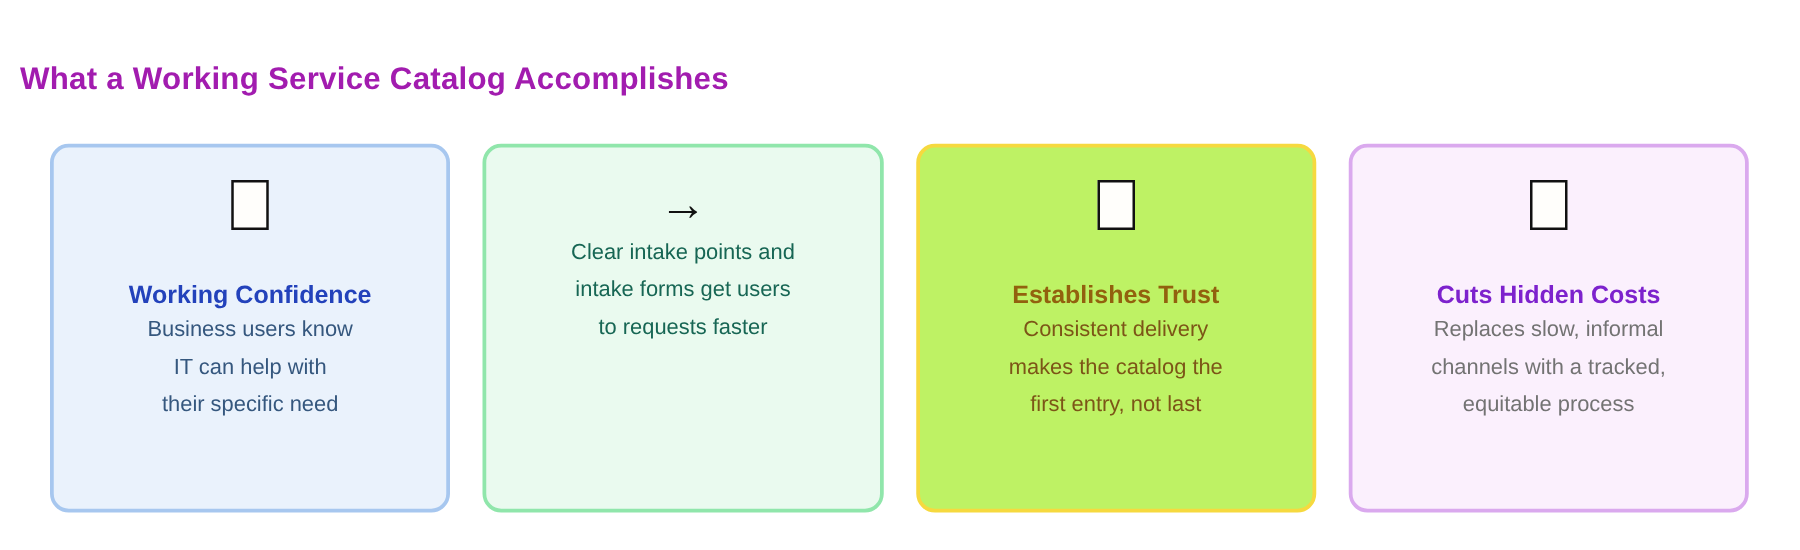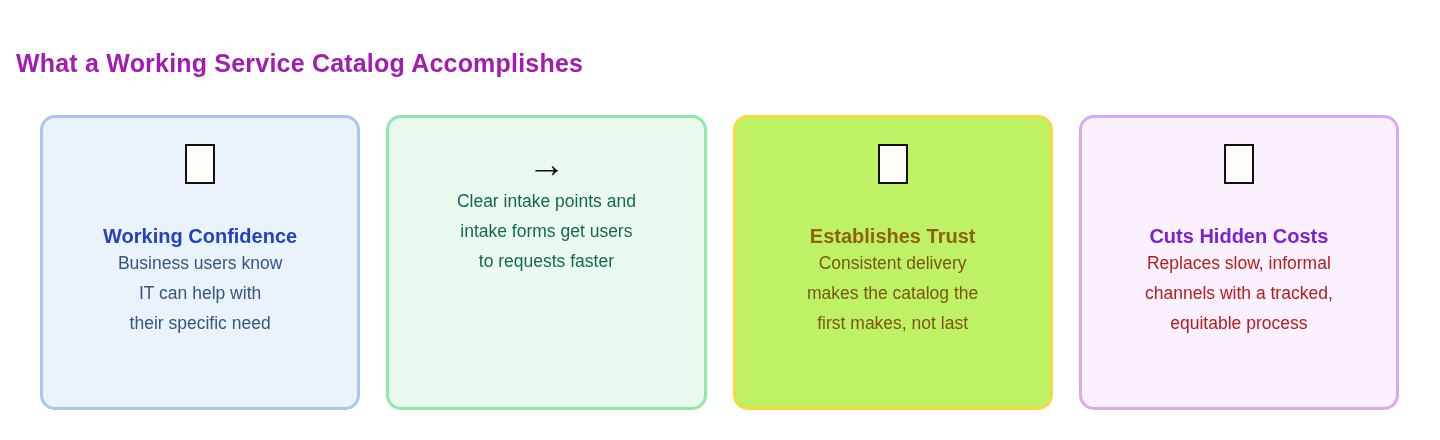--- a/index.html
+++ b/index.html
@@ -72,21 +72,21 @@
   .card-purple .card-title { color: #7d22cd; }
 
   .card-body {
     margin-top: 0;
     font-size: 17.5px;
     line-height: 30px;
   }
   .card-blue   .card-body { color: #35577e; }
   .card-green  .card-body { color: #176654; }
   .card-yellow .card-body { color: #7c5517; }
-  .card-purple .card-body { color: #b91c1c; }
+  .card-purple .card-body { color: #737373; }
 </style>
 </head>
 <body>
 
 <div class="canvas">
 
   <h1 class="page-title">What a Working Service Catalog Accomplishes</h1>
 
   <div class="cards-row">
 
@@ -114,21 +114,21 @@
     </div>
 
     <div class="card card-yellow">
       <div class="icon-area">
         <div class="tofu-box"></div>
       </div>
       <h2 class="card-title">Establishes Trust</h2>
       <div class="card-body">
         <div>Consistent delivery</div>
         <div>makes the catalog the</div>
-        <div>first makes, not last</div>
+        <div>first entry, not last</div>
       </div>
     </div>
 
     <div class="card card-purple">
       <div class="icon-area">
         <div class="tofu-box"></div>
       </div>
       <h2 class="card-title">Cuts Hidden Costs</h2>
       <div class="card-body">
         <div>Replaces slow, informal</div>

